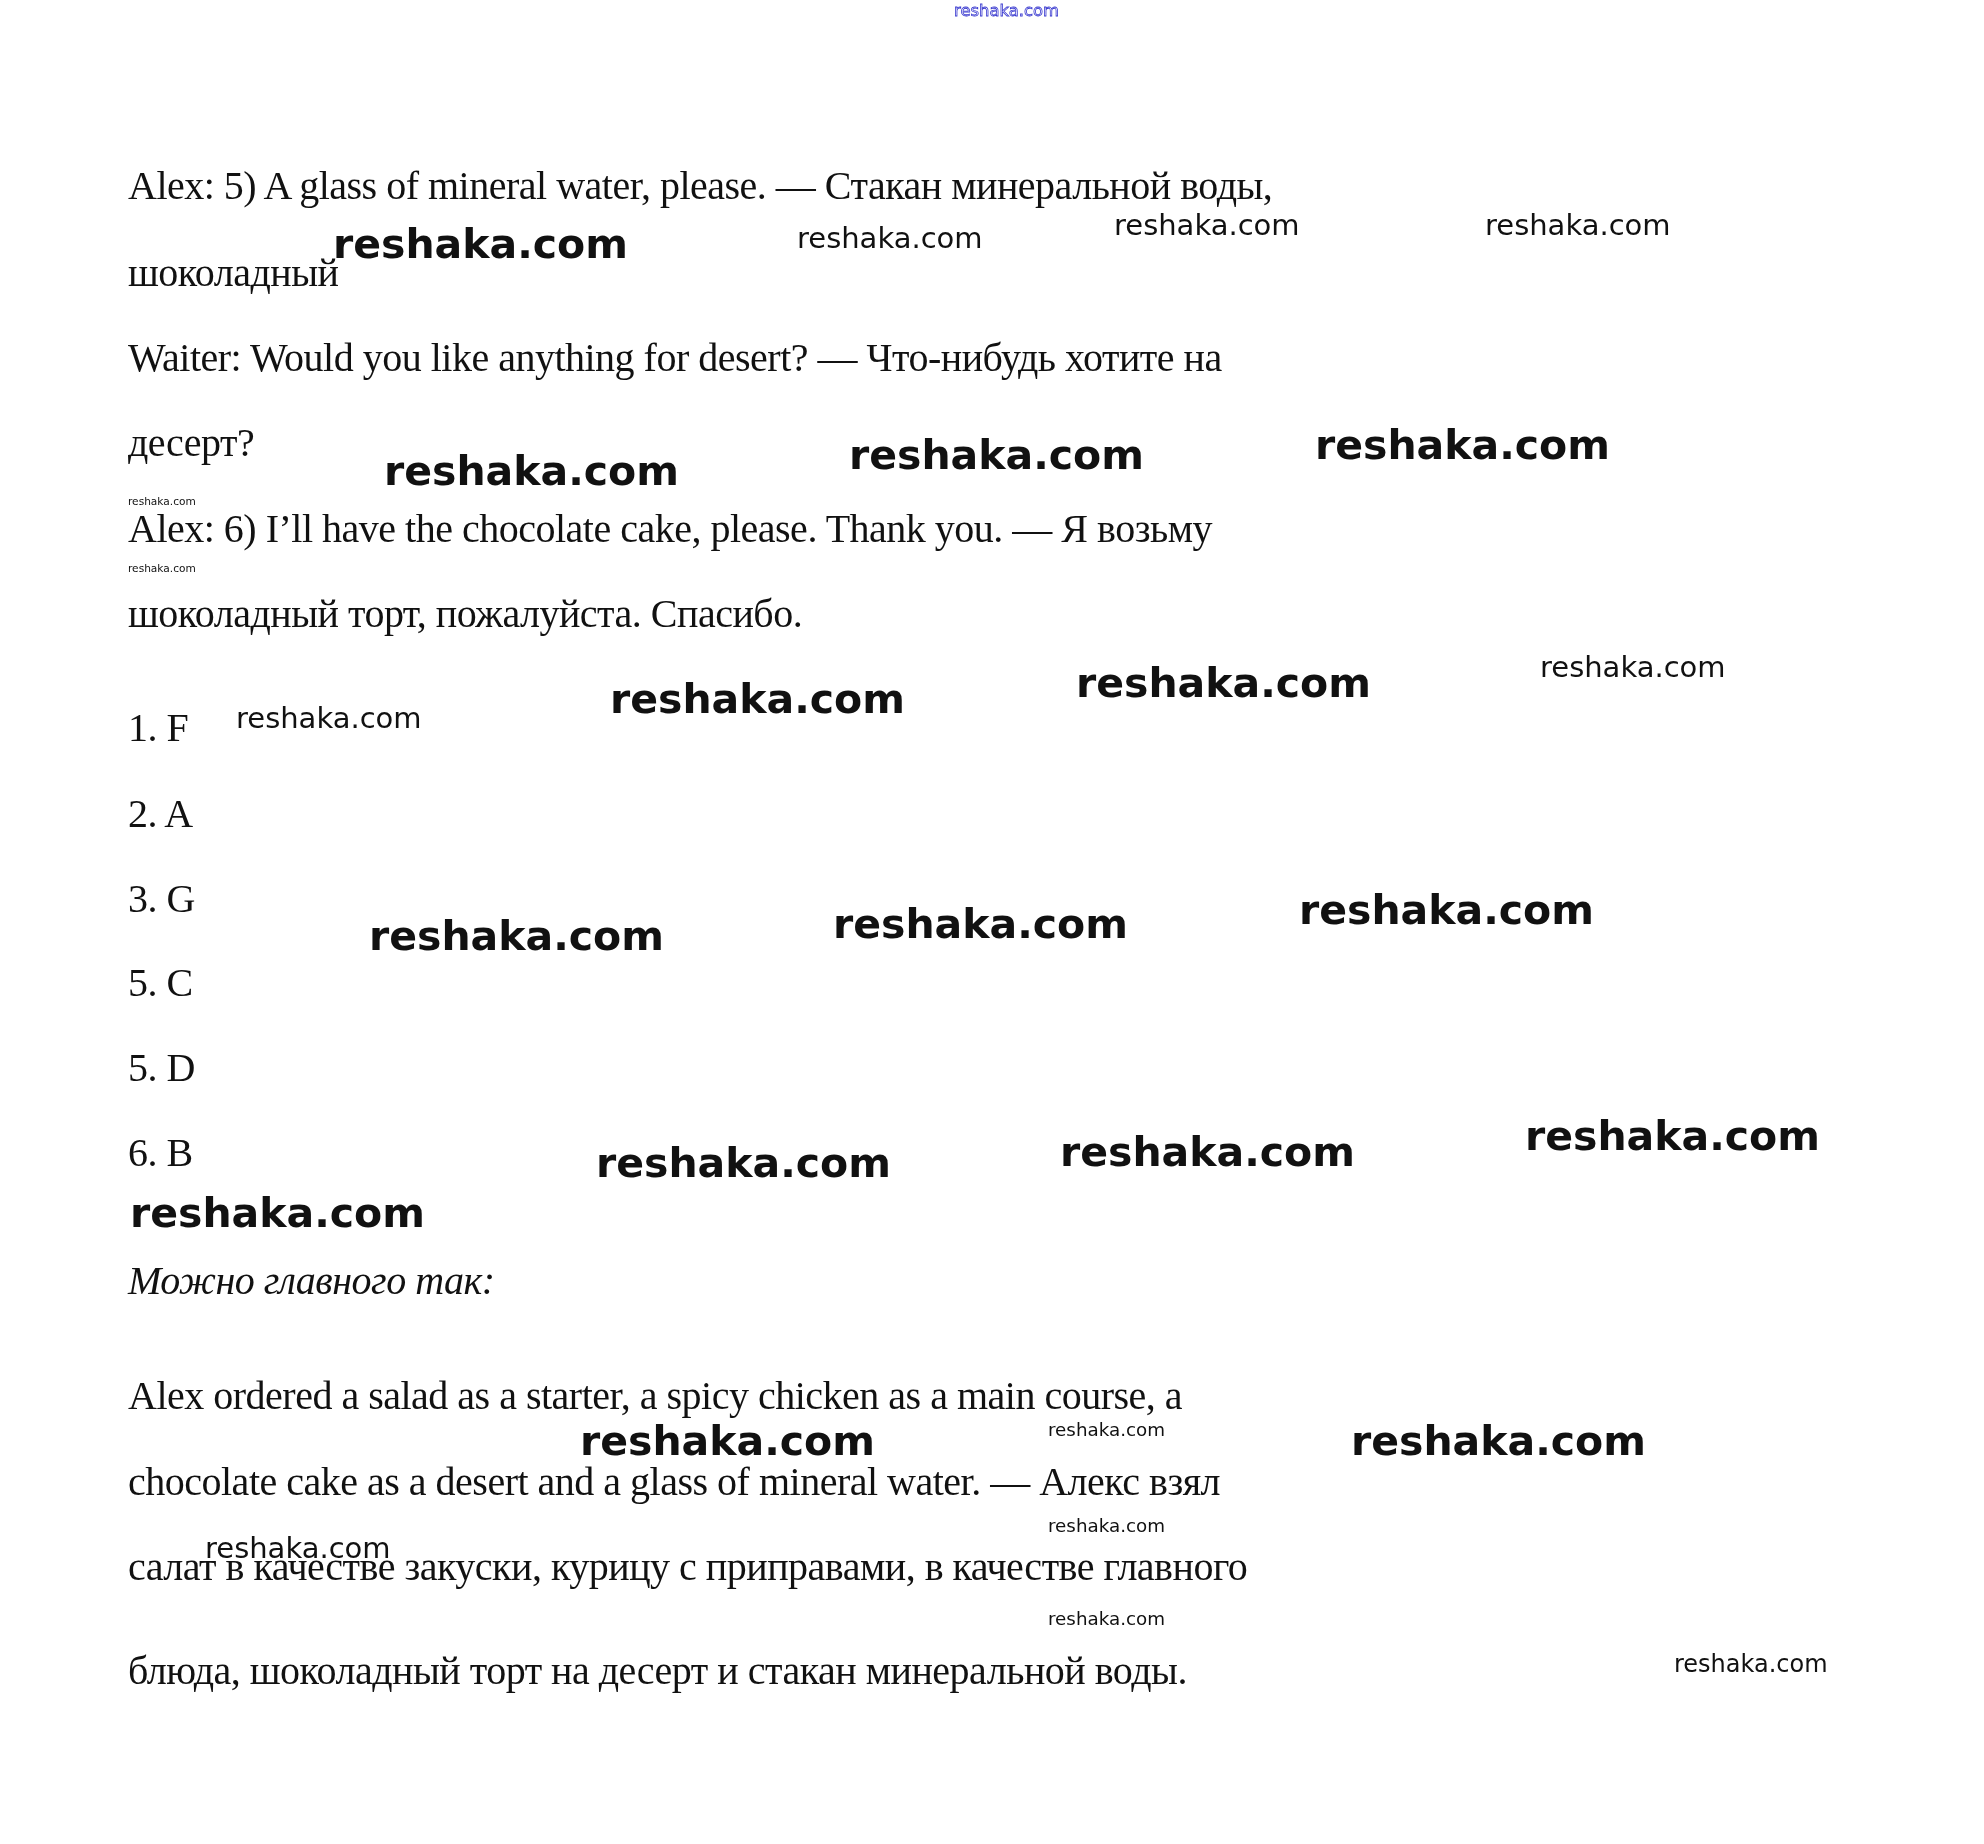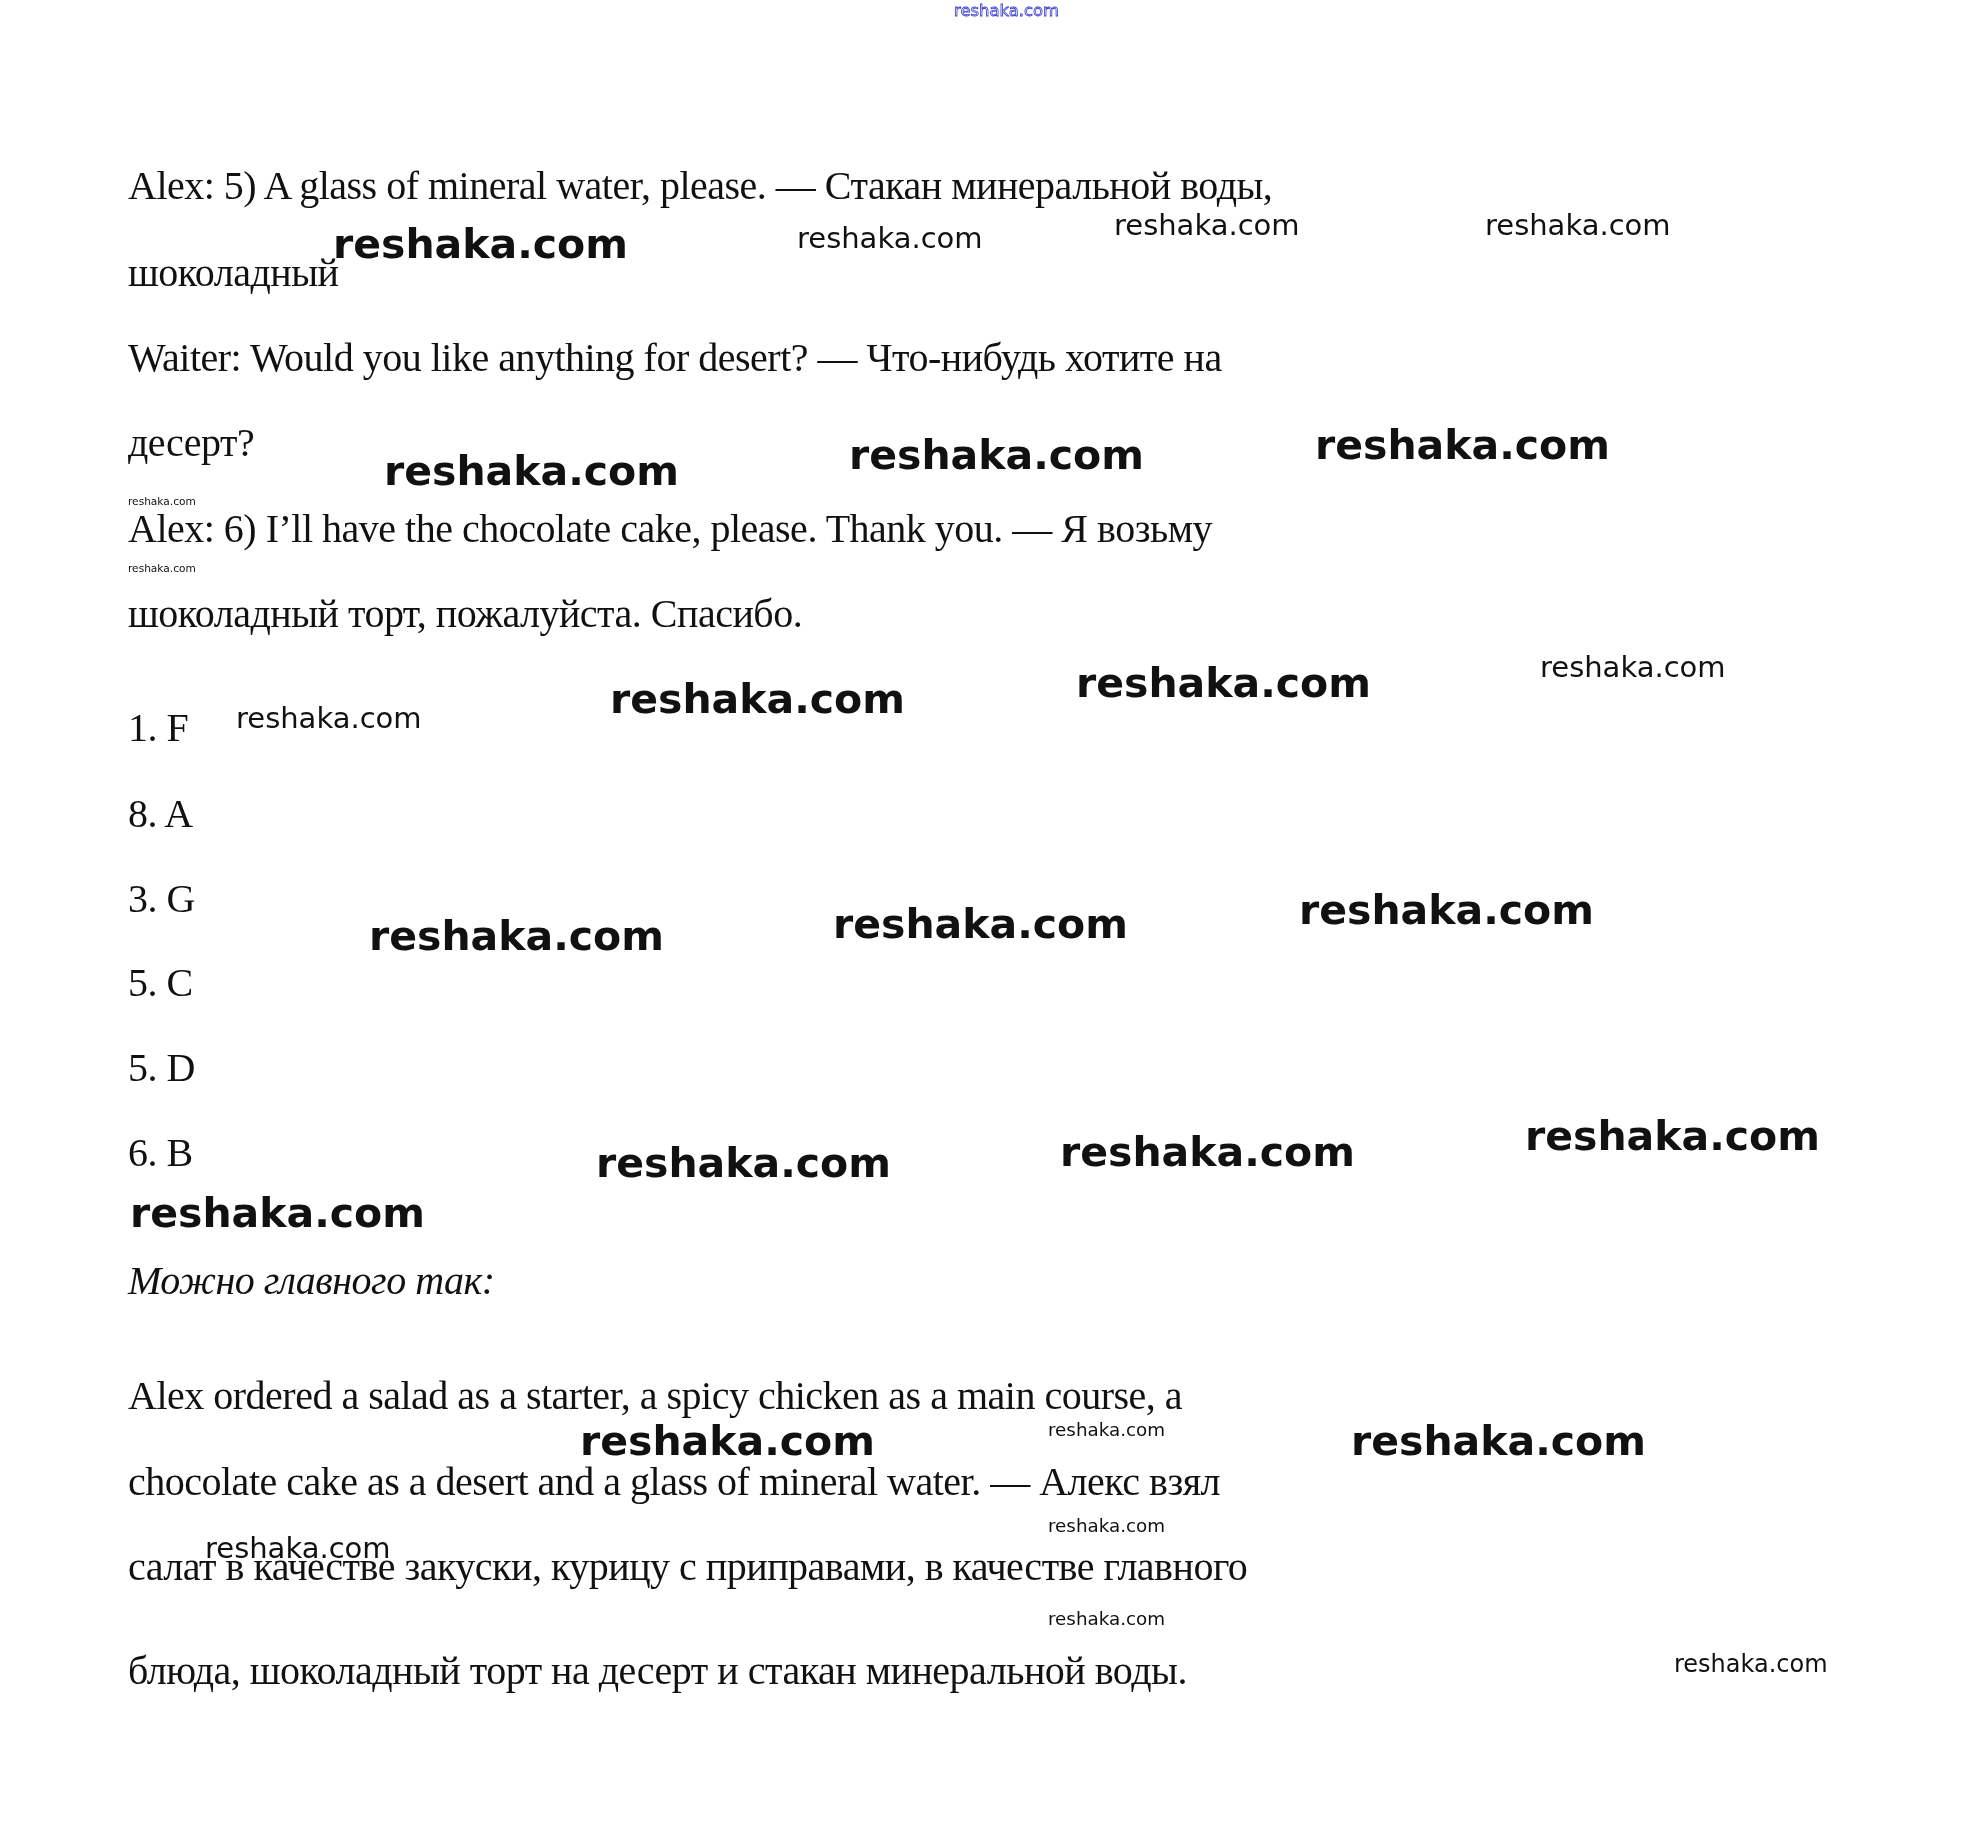--- a/index.html
+++ b/index.html
@@ -19,21 +19,21 @@
 <div class="wm top" style="left:954px;top:2.9px;">reshaka.com</div>
 
 <div class="line" style="top:166px;">Alex: 5) A glass of mineral water, please. — Стакан минеральной воды,</div>
 <div class="line" style="top:253px;">шоколадный</div>
 <div class="line" style="top:338px;">Waiter: Would you like anything for desert? — Что-нибудь хотите на</div>
 <div class="line" style="top:423px;">десерт?</div>
 <div class="line" style="top:509px;">Alex: 6) I’ll have the chocolate cake, please. Thank you. — Я возьму</div>
 <div class="line" style="top:594px;">шоколадный торт, пожалуйста. Спасибо.</div>
 
 <div class="line" style="top:708px;">1. F</div>
-<div class="line" style="top:794px;">8. A</div>
+<div class="line" style="top:794px;">2. A</div>
 <div class="line" style="top:879px;">3. G</div>
 <div class="line" style="top:963px;">5. C</div>
 <div class="line" style="top:1048px;">5. D</div>
 <div class="line" style="top:1133px;">6. B</div>
 
 <div class="line ital" style="top:1261px;">Можно главного так:</div>
 
 <div class="line" style="top:1376px;">Alex ordered a salad as a starter, a spicy chicken as a main course, a</div>
 <div class="line" style="top:1462px;">chocolate cake as a desert and a glass of mineral water. — Алекс взял</div>
 <div class="line" style="top:1547px;">салат в качестве закуски, курицу с приправами, в качестве главного</div>

